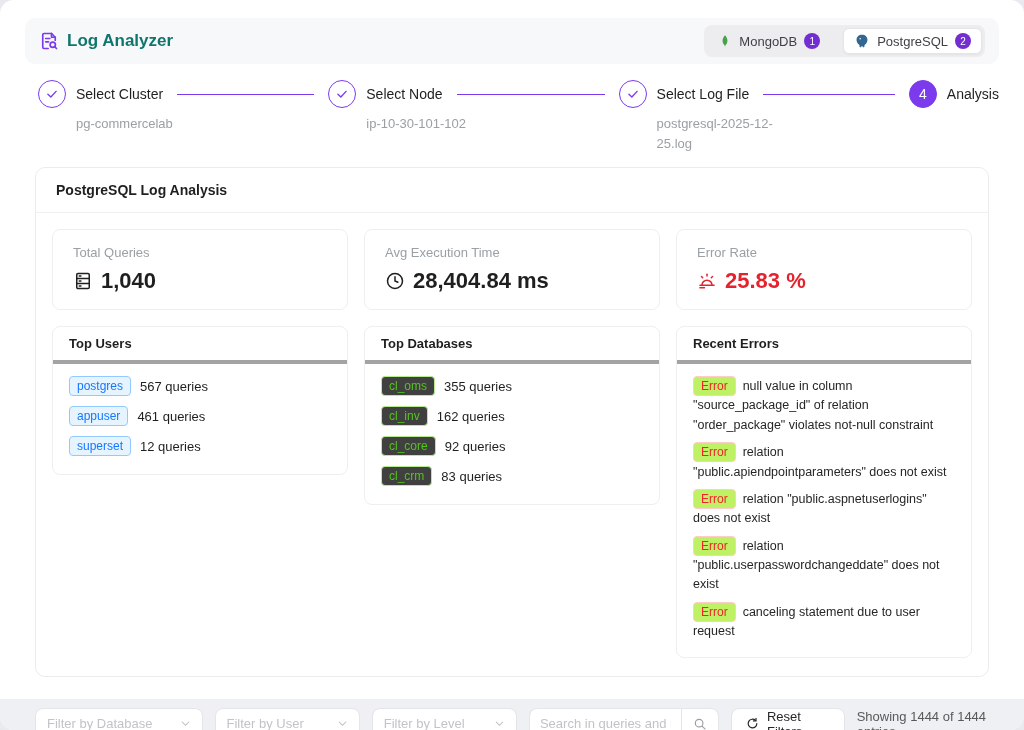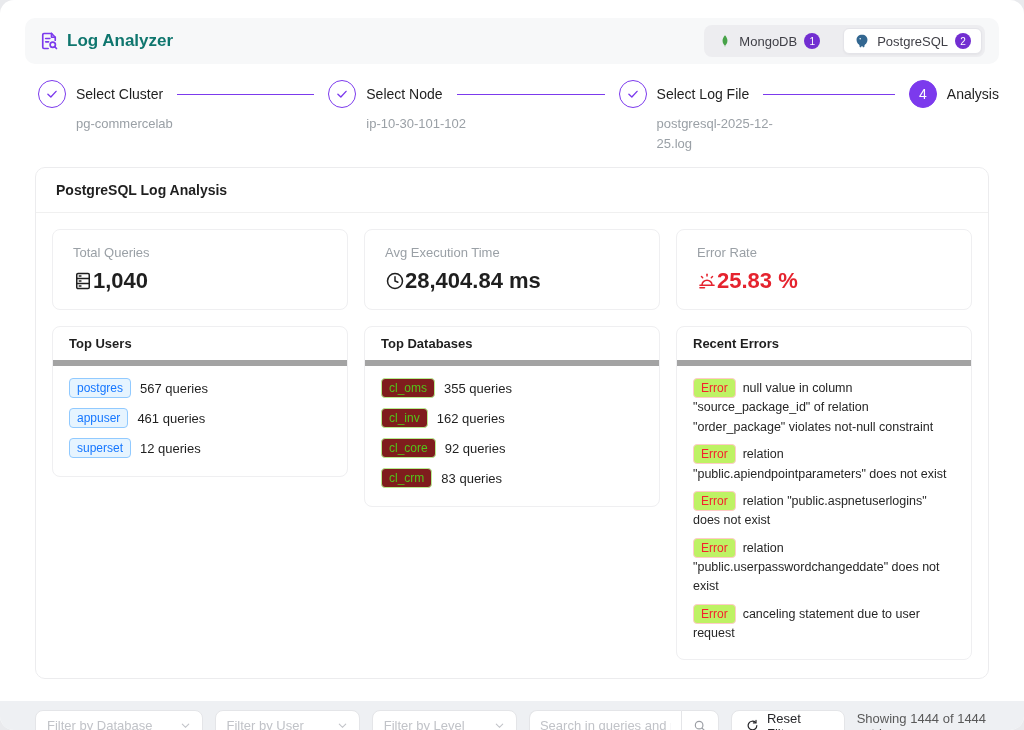--- a/index.html
+++ b/index.html
@@ -29,32 +29,32 @@
   .step-line { flex:1; height:1px; background:#7c3aed; margin:0 14px; }
   .step-desc { margin:6px 0 0 38px; font-size:13px; color:#9aa0a6; max-width:150px; line-height:1.5; }
 
   
   .card-main { margin:14px 35px 0; border:1px solid #ececee; border-radius:10px; background:#fff; }
   .card-main-head { padding:14px 20px; font-size:14px; font-weight:bold; color:#1f1f1f; border-bottom:1px solid #f0f0f0; }
   .card-main-body { padding:16px 16px 18px; }
   .stats-row { display:flex; gap:16px; }
   .stat-card { flex:1; border:1px solid #efeff1; border-radius:8px; padding:15px 20px; }
   .stat-label { font-size:13px; color:#9aa0a6; }
-  .stat-value { margin-top:8px; display:flex; align-items:center; gap:0; font-size:22px; font-weight:bold; color:#1f1f1f; }
+  .stat-value { margin-top:8px; display:flex; align-items:center; gap:8px; font-size:22px; font-weight:bold; color:#1f1f1f; }
   .stat-value.error { color:#e5232e; }
 
   .mini-row { display:flex; gap:16px; margin-top:16px; align-items:flex-start; }
   .mini-card { flex:1; border:1px solid #efeff1; border-radius:8px; background:#fff; min-width:0; }
-  .mini-head { padding:9px 16px; font-size:13px; font-weight:bold; color:#1f1f1f; border-bottom:6px solid #a3a3a3; }
+  .mini-head { padding:9px 16px; font-size:13px; font-weight:bold; color:#1f1f1f; border-bottom:4px solid #a3a3a3; }
   .mini-body { padding:12px 16px 8px; }
   .kv { display:flex; align-items:center; gap:9px; margin-bottom:10px; }
   .kv-count { font-size:13px; color:#1f1f1f; }
   .tag { display:inline-block; font-size:12px; line-height:18px; padding:0 7px; border-radius:4px; white-space:nowrap; }
   .tag-blue  { background:#e6f4ff; border:1px solid #91caff; color:#1677ff; }
-  .tag-green { background:#7f1d1d; border:1px solid #b7eb8f; color:#52c41a; }
+  .tag-green { background:#404040; border:1px solid #b7eb8f; color:#52c41a; }
   .tag-red   { background:#bef264; border:1px solid #ffccc7; color:#f5222d; }
   .err-line { font-size:12.5px; color:#262626; line-height:1.55; margin-bottom:7px; }
   .err-line .tag { margin-right:7px; }
 
   
   .lower { margin-top:22px; background:#eef0f3; padding:9px 0 0 35px; height:100%; }
   .filter-row { display:flex; align-items:center; gap:12px; padding-right:14px; }
   .sel { height:32px; background:#fff; border:1px solid #e4e5e8; border-radius:8px; display:flex;
          align-items:center; justify-content:space-between; padding:0 11px; cursor:pointer; }
   .sel .ph { font-size:13px; color:#c1c3c8; }

